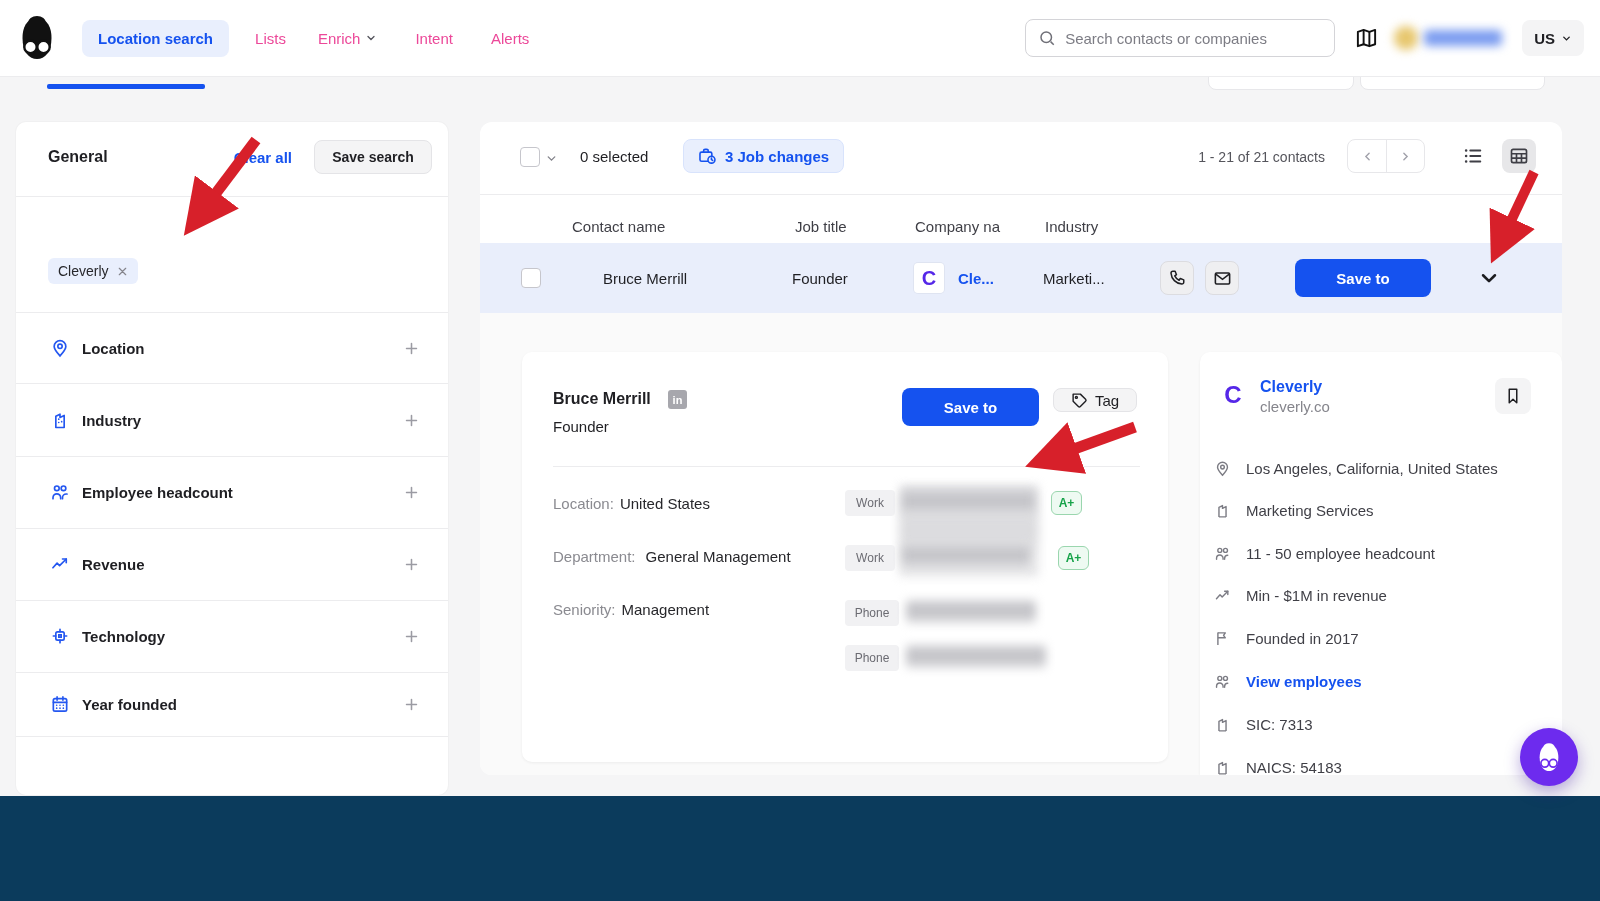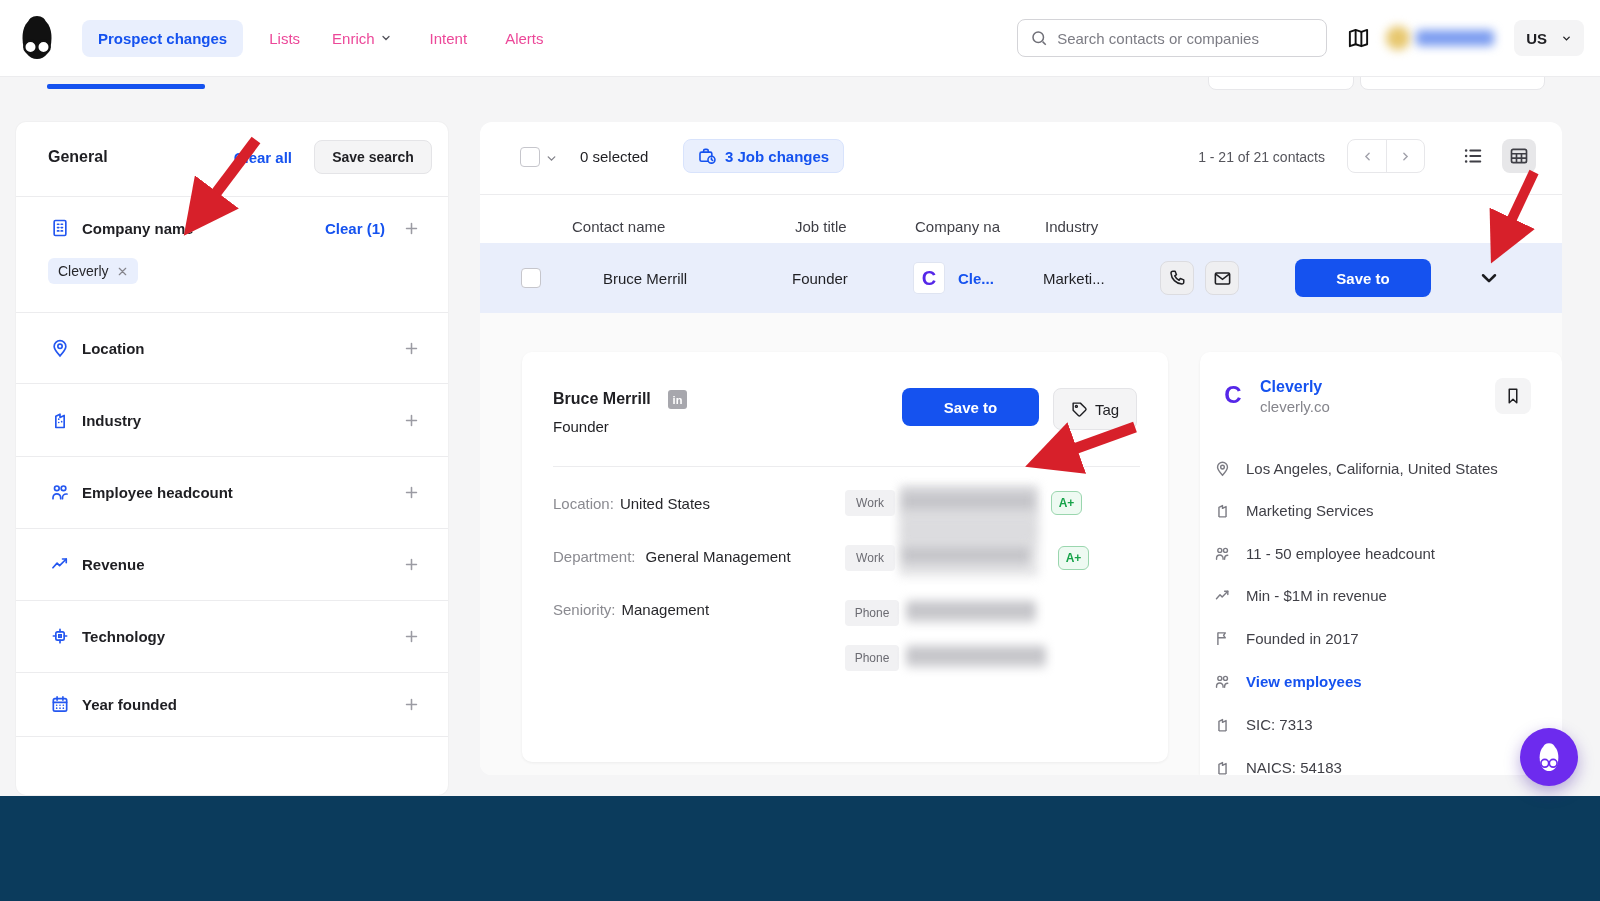--- a/index.html
+++ b/index.html
@@ -11,21 +11,21 @@
   .card { background:#fff; border-radius:10px; box-shadow:0 0 0 1px rgba(0,0,0,0.02); }
   .i { display:inline-flex; align-items:center; justify-content:center; flex:0 0 auto; }
 
   
   .topnav { left:0; top:0; width:1600px; height:77px; background:#fff; border-bottom:1px solid #ececee; z-index:10; }
   .nav-item { font-size:15px; color:#ec4899; cursor:pointer; display:flex; align-items:center; gap:5px; }
   .nav-pill { background:#e9effd; color:#1552ef; font-weight:600; border-radius:8px; padding:10px 16px; }
   .searchbox { display:flex; align-items:center; gap:9px; width:310px; height:38px; border:1px solid #d4d4d8; border-radius:8px; padding:0 12px; background:#fff; }
   .searchbox input { border:none; outline:none; font-size:15px; color:#1f1f23; width:100%; font-family:"Liberation Sans",sans-serif; background:transparent; }
   .searchbox input::placeholder { color:#7c7c84; }
-  .us-btn { height:36px; padding:0 12px; background:#f4f4f5; border-radius:8px; display:flex; align-items:center; gap:14px; font-size:15px; font-weight:700; color:#1f1f23; cursor:pointer; }
+  .us-btn { height:36px; padding:0 12px; background:#f4f4f5; border-radius:8px; display:flex; align-items:center; gap:6px; font-size:15px; font-weight:700; color:#1f1f23; cursor:pointer; }
   .blur-badge { filter:blur(5px); }
   .tab-underline { background:#1552ef; height:5px; border-radius:2px; }
   .ghost-btn { background:#fff; border:1px solid #e7e7ea; border-radius:8px; }
 
   
   .divider { position:absolute; left:0; right:0; height:1px; background:#ececee; }
   .flabel { font-size:15px; font-weight:700; color:#1f1f23; }
   .link-blue { color:#1552ef; font-size:15px; font-weight:600; cursor:pointer; }
   .plus path { stroke:#9b9ba3; }
   .chip { display:inline-flex; align-items:center; gap:8px; background:#e9effd; border-radius:6px; padding:5px 10px; font-size:14px; color:#27272b; }
@@ -72,21 +72,21 @@
     <span class="i" style="width:42px;height:50px;">
       <svg width="40" height="48" viewBox="0 0 40 48">
         <ellipse cx="20" cy="9" rx="9" ry="7" fill="#111"></ellipse>
         <path fill="#111" d="M20 3C9 5 5.5 14 5.5 24c0 14 6.5 21 14.5 21s14.5-7 14.5-21C34.5 14 31 5 20 3z"></path>
         <circle cx="13.5" cy="33" r="6.2" fill="#fff"></circle>
         <circle cx="26.5" cy="33" r="6.2" fill="#fff"></circle>
         <circle cx="13.5" cy="33" r="6.2" fill="none" stroke="#111" stroke-width="2.4"></circle>
         <circle cx="26.5" cy="33" r="6.2" fill="none" stroke="#111" stroke-width="2.4"></circle>
       </svg>
     </span>
-    <span class="nav-item nav-pill">Prospect changes</span>
+    <span class="nav-item nav-pill">Location search</span>
     <span class="nav-item" style="margin-left:2px;">Lists</span>
     <span class="nav-item" style="margin-left:8px;">
       <span>Enrich</span>
       <span class="i">
           <svg width="12" height="12" viewBox="0 0 24 24" fill="none" stroke="#54545c" stroke-width="2.6" stroke-linecap="round">
             <path d="M6 9l6 6 6-6"></path>
           </svg>
         </span>
     </span>
     <span class="nav-item" style="margin-left:14px;">Intent</span>
@@ -129,35 +129,20 @@
   <div class="abs tab-underline" style="left:47px; top:84px; width:158px;"></div>
 
   <div class="abs card" style="left:16px; top:122px; width:432px; height:673px;">
     <div class="abs row" style="left:32px; right:16px; top:17px; height:36px;">
       <span style="font-size:16px; font-weight:700;">General</span>
       <span class="link-blue" style="margin-left:auto; margin-right:22px;">Clear all</span>
       <button class="btn-gray" style="width:118px; height:34px; font-family:inherit;">Save search</button>
     </div>
     <div class="divider" style="top:74px;"></div>
 
-    <div class="abs row" style="left:33px; right:28px; top:92px; height:28px;">
-      <span class="i" style="width:22px;">
-        <svg width="20" height="20" viewBox="0 0 24 24" fill="none" stroke="#2457f0" stroke-width="2" stroke-linecap="round">
-            <rect x="5" y="3" width="14" height="18" rx="1.5"></rect>
-            <path d="M9 7.5h1.6M13.4 7.5H15M9 11.5h1.6M13.4 11.5H15M9 15.5h1.6M13.4 15.5H15"></path>
-          </svg>
-      </span>
-      <span class="flabel" style="margin-left:11px;">Company name</span>
-      <span class="link-blue" style="margin-left:auto; margin-right:18px;">Clear (1)</span>
-      <span class="i plus">
-          <svg width="17" height="17" viewBox="0 0 24 24" fill="none" stroke-width="2.2" stroke-linecap="round">
-            <path d="M12 5v14M5 12h14"></path>
-          </svg>
-        </span>
-    </div>
     <div class="abs" style="left:32px; top:136px;">
       <span class="chip">
         <span>Cleverly</span>
         <span class="i">
             <svg width="11" height="11" viewBox="0 0 24 24" fill="none" stroke="#85858c" stroke-width="2.6" stroke-linecap="round">
               <path d="M5 5l14 14M19 5L5 19"></path>
             </svg>
           </span>
       </span>
     </div>
@@ -342,21 +327,21 @@
       </span>
     </div>
 
     <div class="abs" style="left:0; top:191px; width:100%; height:462px; background:#fafafa;"></div>
 
     <div class="abs card dcard" style="left:42px; top:230px; width:646px; height:410px;">
       <span class="abs" style="left:31px; top:38px; font-size:16px; font-weight:700;">Bruce Merrill</span>
       <span class="abs li-badge" style="left:146px; top:38px;">in</span>
       <span class="abs" style="left:31px; top:66px; font-size:15px;">Founder</span>
       <button class="abs btn-blue" style="left:380px; top:36px; width:137px; height:38px;">Save to</button>
-      <button class="abs btn-gray" style="left:531px; top:36px; width:84px; height:42px; font-size:15px; font-weight:500;">
+      <button class="abs btn-gray" style="left:531px; top:36px; width:84px; height:24px; font-size:15px; font-weight:500;">
         <span class="i">
             <svg width="17" height="17" viewBox="0 0 24 24" fill="none" stroke="#1f1f23" stroke-width="2" stroke-linejoin="round">
               <path d="M20.6 13.2L13.2 20.6a2 2 0 0 1-2.8 0L3 13.2V3h10.2l7.4 7.4a2 2 0 0 1 0 2.8z"></path>
               <circle cx="7.6" cy="7.6" r="1.4"></circle>
             </svg>
           </span>
         <span>Tag</span>
       </button>
       <div class="divider" style="top:114px; left:31px; right:28px;"></div>
 

